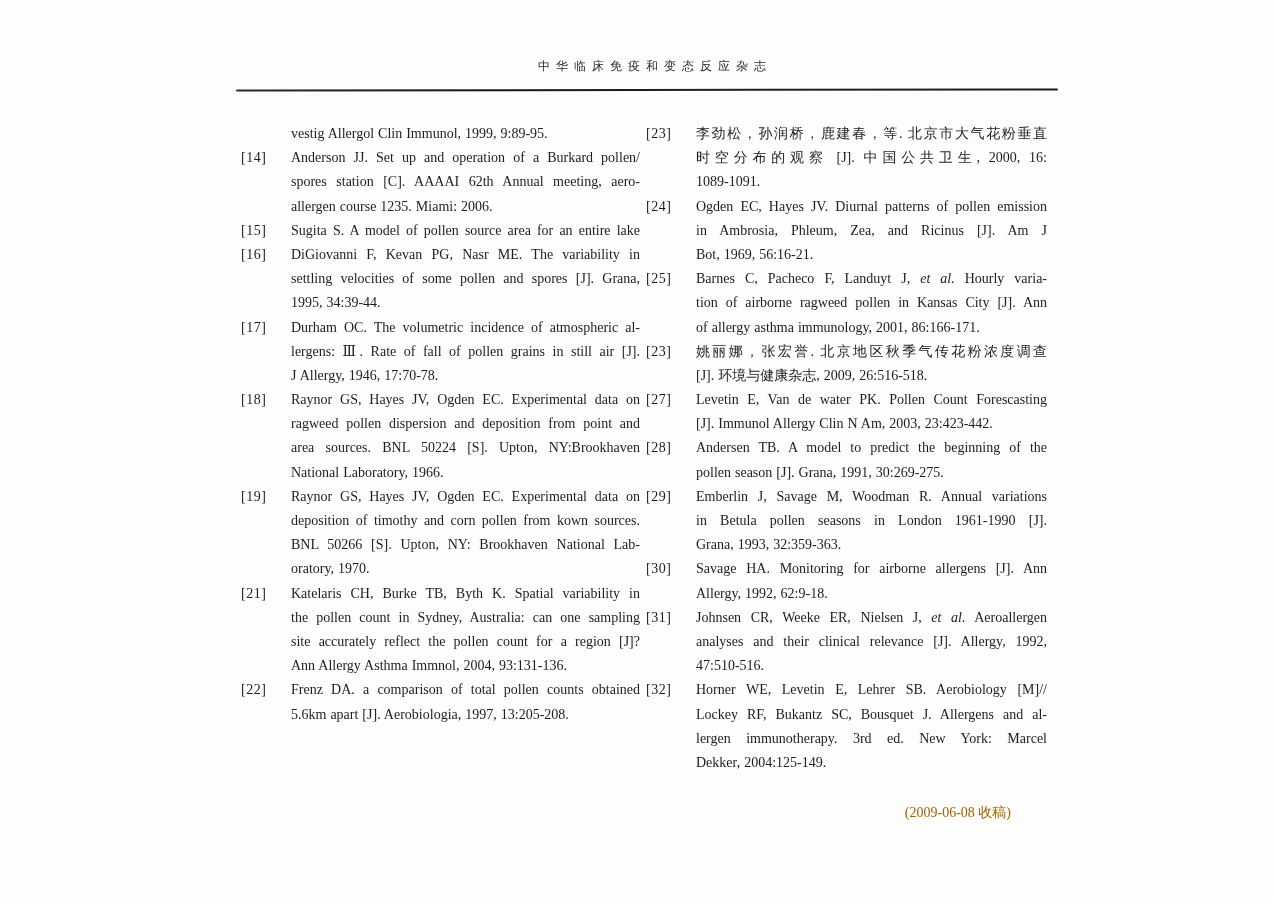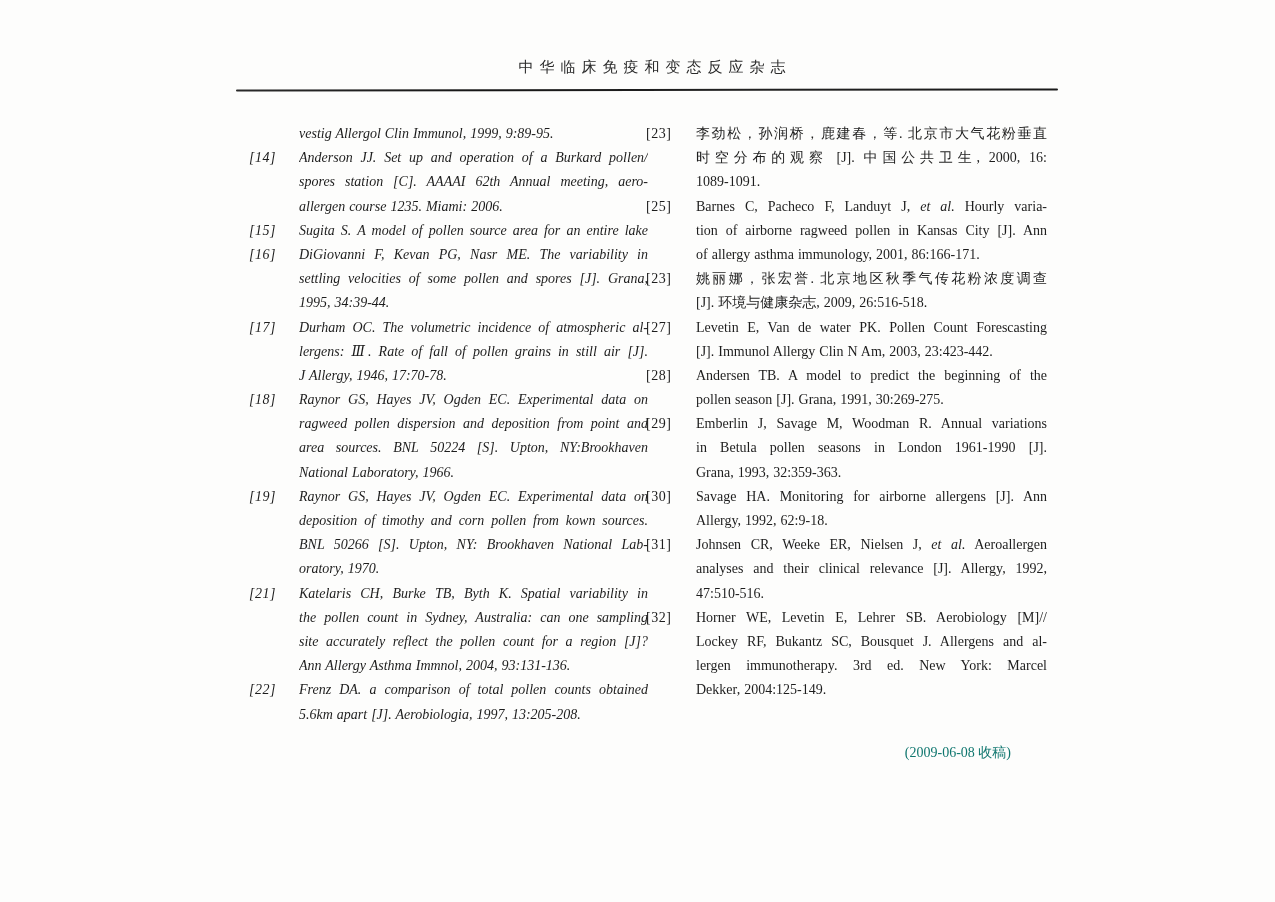--- a/index.html
+++ b/index.html
@@ -14,40 +14,40 @@
     overflow: hidden;
     font-family: "Liberation Serif", "DejaVu Serif", serif;
     color: #1d1d1d;
   }
   .journal-header {
     position: absolute;
     top: 58px;
     left: 250px;
     width: 810px;
     text-align: center;
-    font-size: 15px;
+    font-size: 12px;
     letter-spacing: 6px;
     color: #2a2a2a;
   }
   .header-rule {
     position: absolute;
     top: 89px;
     left: 236px;
     width: 822px;
     height: 2px;
     background: linear-gradient(90deg, #2a2a2a 0%, #161616 30%, #222 60%, #1a1a1a 100%);
     transform: rotate(-0.08deg);
     border-radius: 1px;
   }
   .ref-column {
     position: absolute;
     top: 122px;
     font-size: 14px;
   }
-  .col-left  { left: 249px; width: 399px; font-style: italic; }
+  .col-left  { left: 241px; width: 399px; }
   .col-right { left: 646px; width: 401px; }
   .ref {
     display: flex;
     align-items: flex-start;
   }
   .ref-num {
     flex: 0 0 50px;
     width: 50px;
     line-height: 24.2px;
     height: 24.2px;
@@ -71,26 +71,26 @@
     width: 100%;
     height: 0;
   }
   .ref-line.last {
     text-align: left;
   }
   .ref-line.last::after {
     content: none;
   }
   .received-note {
-    margin-top: 38px;
+    margin-top: 26px;
     text-align: right;
     padding-right: 36px;
     font-size: 14px;
     line-height: 24.2px;
-    color: #0f766e;
+    color: #a16207;
   }
   i { }
 </style>
 </head>
 <body>
 
 <div class="journal-header">中华临床免疫和变态反应杂志</div>
 
 <div class="header-rule"></div>
 
@@ -170,20 +170,28 @@
 <div class="ref-column col-right">
     <div class="ref">
       <div class="ref-num">[23]</div>
       <div class="ref-body">
         <div class="ref-line">李劲松，孙润桥，鹿建春，等. 北京市大气花粉垂直</div>
         <div class="ref-line">时空分布的观察 [J]. 中国公共卫生, 2000, 16:</div>
         <div class="ref-line last">1089-1091.</div>
       </div>
     </div>
     <div class="ref">
+      <div class="ref-num">[24]</div>
+      <div class="ref-body">
+        <div class="ref-line">Ogden EC, Hayes JV. Diurnal patterns of pollen emission</div>
+        <div class="ref-line">in Ambrosia, Phleum, Zea, and Ricinus [J]. Am J</div>
+        <div class="ref-line last">Bot, 1969, 56:16-21.</div>
+      </div>
+    </div>
+    <div class="ref">
       <div class="ref-num">[25]</div>
       <div class="ref-body">
         <div class="ref-line">Barnes C, Pacheco F, Landuyt J, <i>et al.</i> Hourly varia-</div>
         <div class="ref-line">tion of airborne ragweed pollen in Kansas City [J]. Ann</div>
         <div class="ref-line last">of allergy asthma immunology, 2001, 86:166-171.</div>
       </div>
     </div>
     <div class="ref">
       <div class="ref-num">[23]</div>
       <div class="ref-body">

